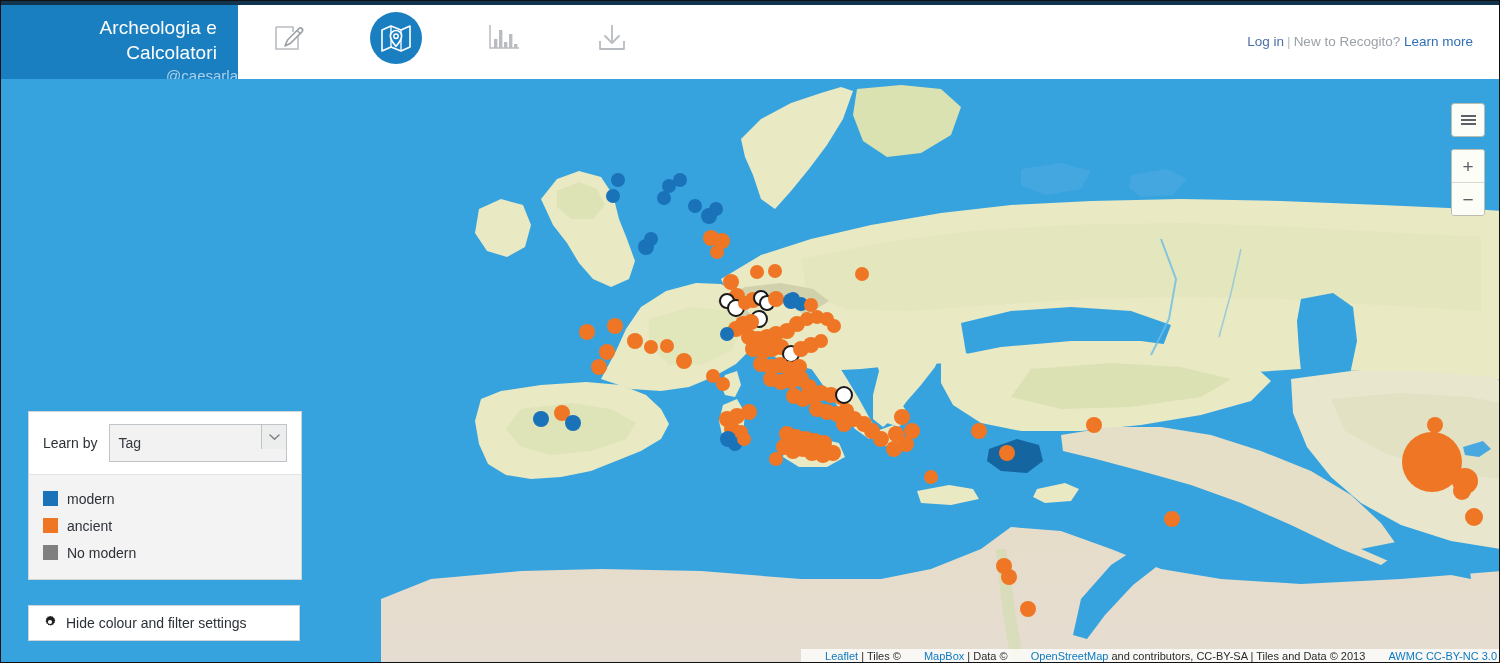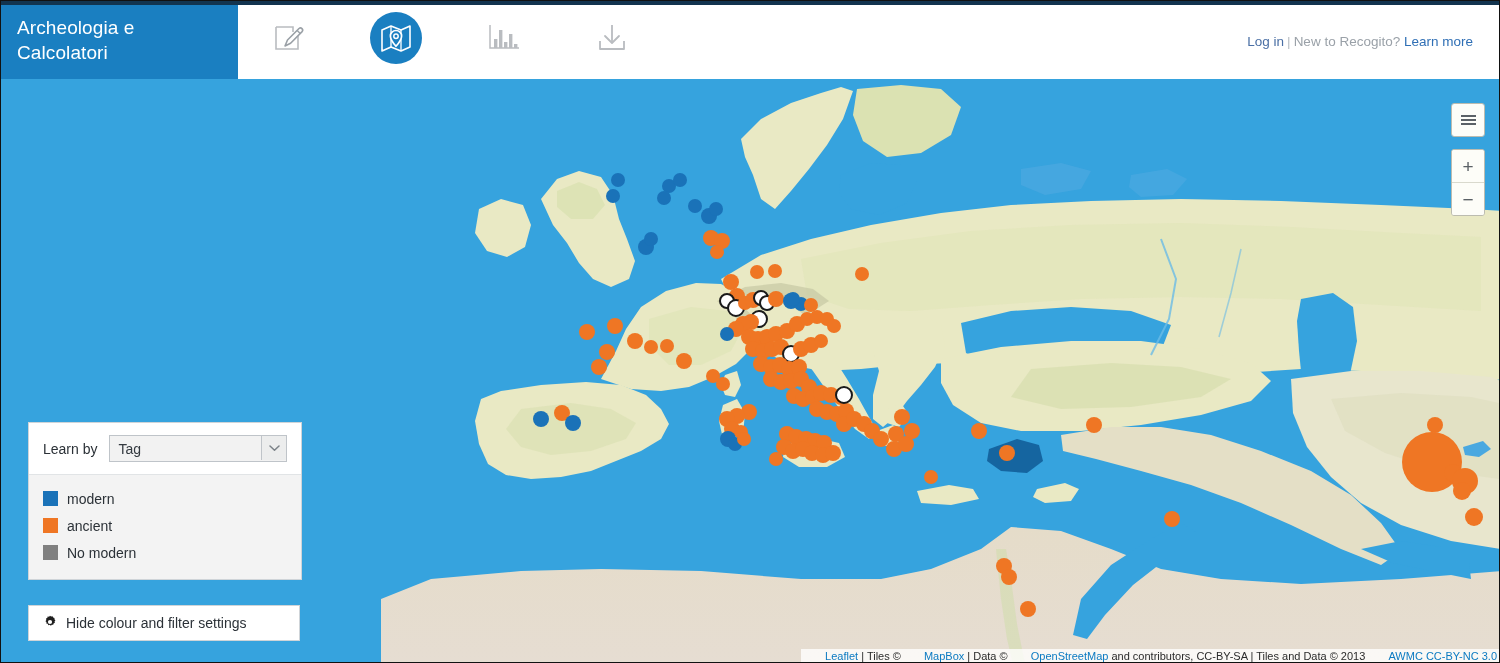--- a/index.html
+++ b/index.html
@@ -13,20 +13,21 @@
   }
 
   #app {
     position: relative;
     width: 1500px;
     height: 663px;
     overflow: hidden;
     background: #36a3de;
     border: 1px solid #111;
     box-sizing: border-box;
+    text-align: right;
   }
 
   
   #header {
     position: absolute;
     top: 0; left: 0;
     width: 1500px;
     height: 78px;
     background: #ffffff;
     box-sizing: border-box;
@@ -183,21 +184,21 @@
   #colour-by-row {
     display: flex;
     align-items: center;
     padding: 12px 14px;
     gap: 12px;
     background: #ffffff;
   }
   #colour-by-label { font-size: 14px; color: #2b3137; white-space: nowrap; }
   #colour-by-select {
     flex: 1;
-    height: 27px;
+    height: 38px;
     display: flex;
     align-items: center;
     background: #f2f2f2;
     border: 1px solid #bfc4c9;
     box-sizing: border-box;
     position: relative;
     cursor: pointer;
   }
   #colour-by-value {
     padding-left: 8px;
@@ -277,20 +278,21 @@
 <body>
 
 <div id="app">
 
   <div id="header-top-rule"></div>
 
   <div id="header">
 
     <div id="brand">
       <div id="brand-title">Archeologia e Calcolatori</div>
+      <div id="brand-handle">@caesarla</div>
     </div>
 
     <div id="toolbar">
 
       <div class="tool-btn">
         <svg width="34" height="34" viewBox="0 0 34 34">
           <path d="M5 6 h17 v5 M5 6 v22 h22 v-13" fill="none" stroke="#b9bcc0" stroke-width="1.6"></path>
           <path d="M14 25 l2.5 -6 L28 7.5 a2.2 2.2 0 0 1 3.1 3.1 L19.6 22.2 z" fill="none" stroke="#9aa0a6" stroke-width="1.6" stroke-linejoin="round"></path>
           <path d="M26.2 9.6 l3.2 3.2" fill="none" stroke="#9aa0a6" stroke-width="1.4"></path>
         </svg>

